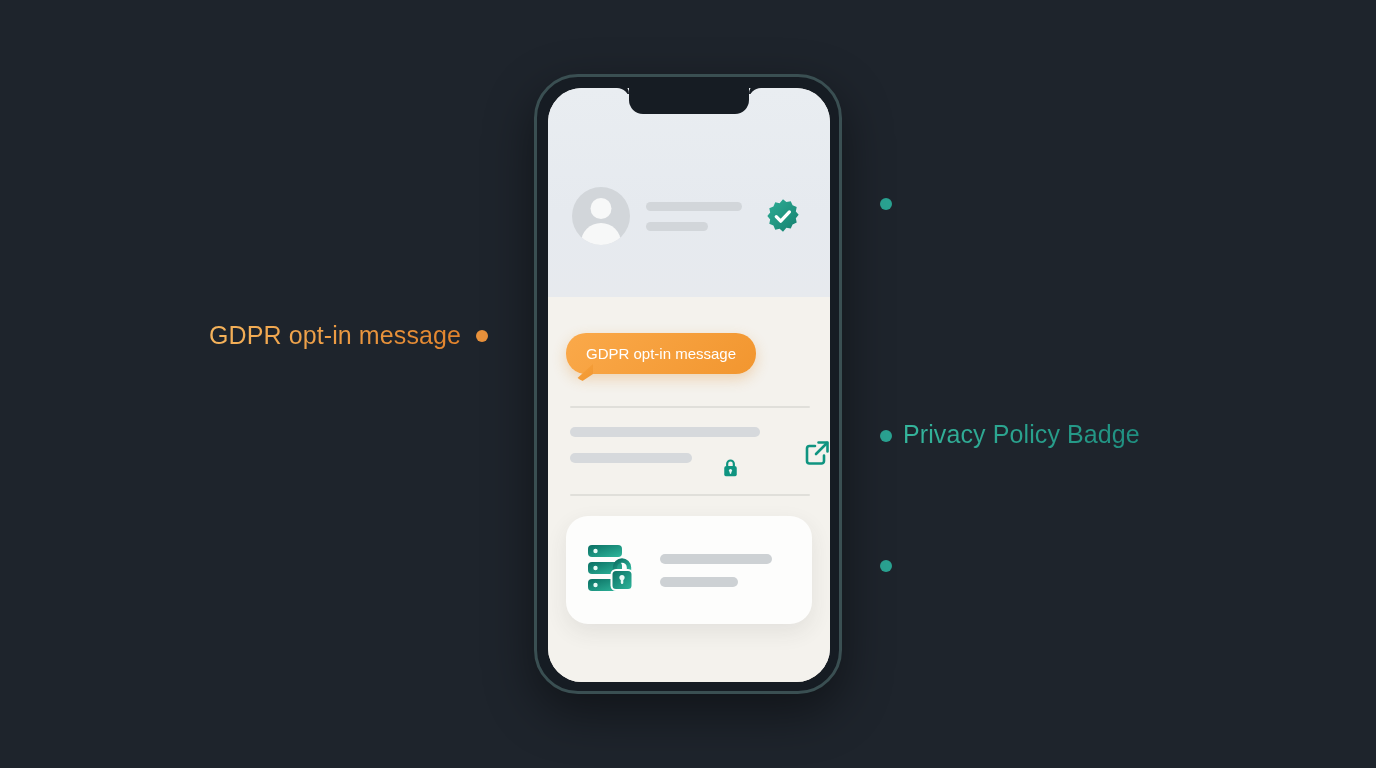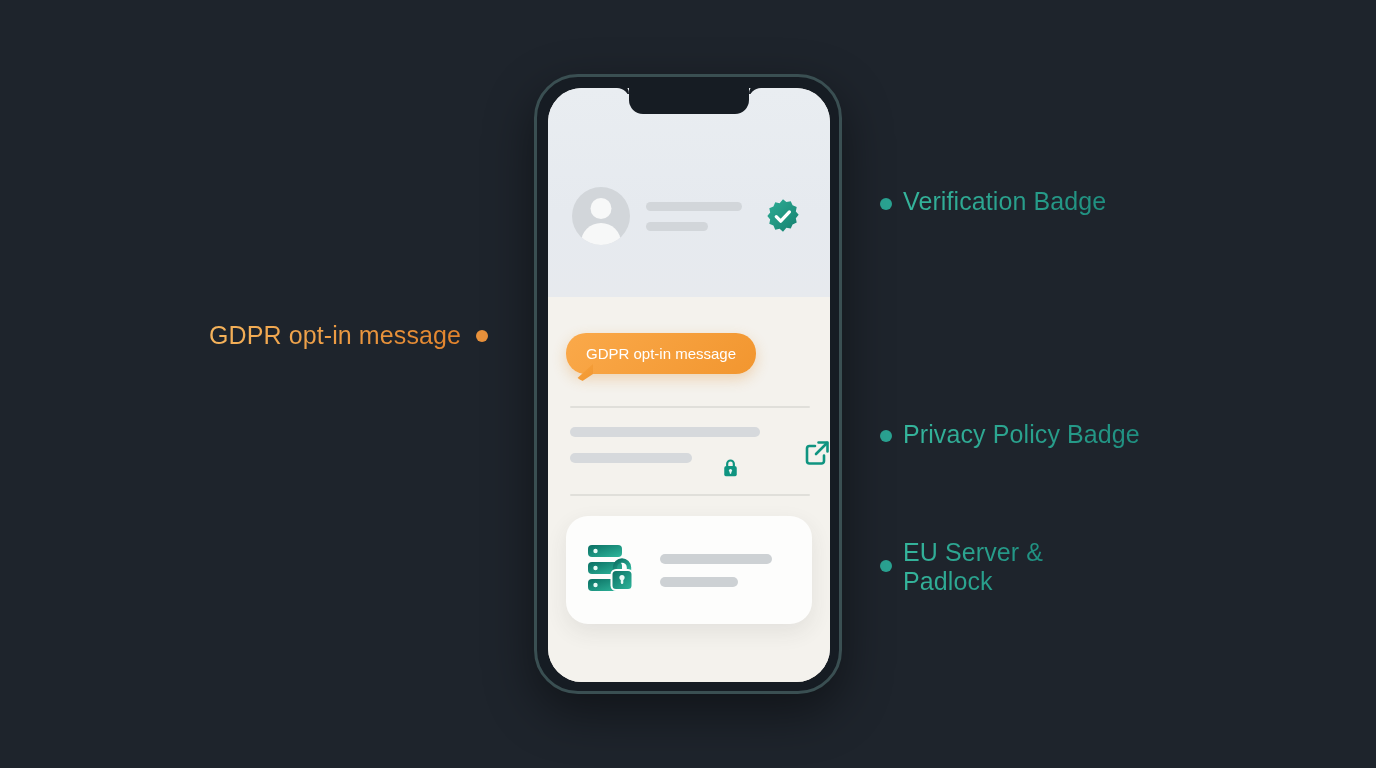--- a/index.html
+++ b/index.html
@@ -274,30 +274,23 @@
           <div class="eu-bars">
             <div class="eu-bar e1"></div>
             <div class="eu-bar e2"></div>
           </div>
         </div>
 
       </div>
     </div>
   </div>
 
-  <div class="anno" id="anno-verify">
-    <span class="anno-label teal-txt">Verification Badge</span>
-  </div>
 
   <div class="anno" id="anno-privacy">
     <span class="anno-label teal-txt">Privacy Policy Badge</span>
   </div>
 
-  <div class="anno" id="anno-eu">
-    <span class="anno-label teal-txt">EU Server &amp;
-Padlock</span>
-  </div>
 
   <div class="anno" id="anno-gdpr">
     <span class="anno-label orange-txt">GDPR opt-in message</span>
   </div>
 
 </div>
 
 </body></html>

